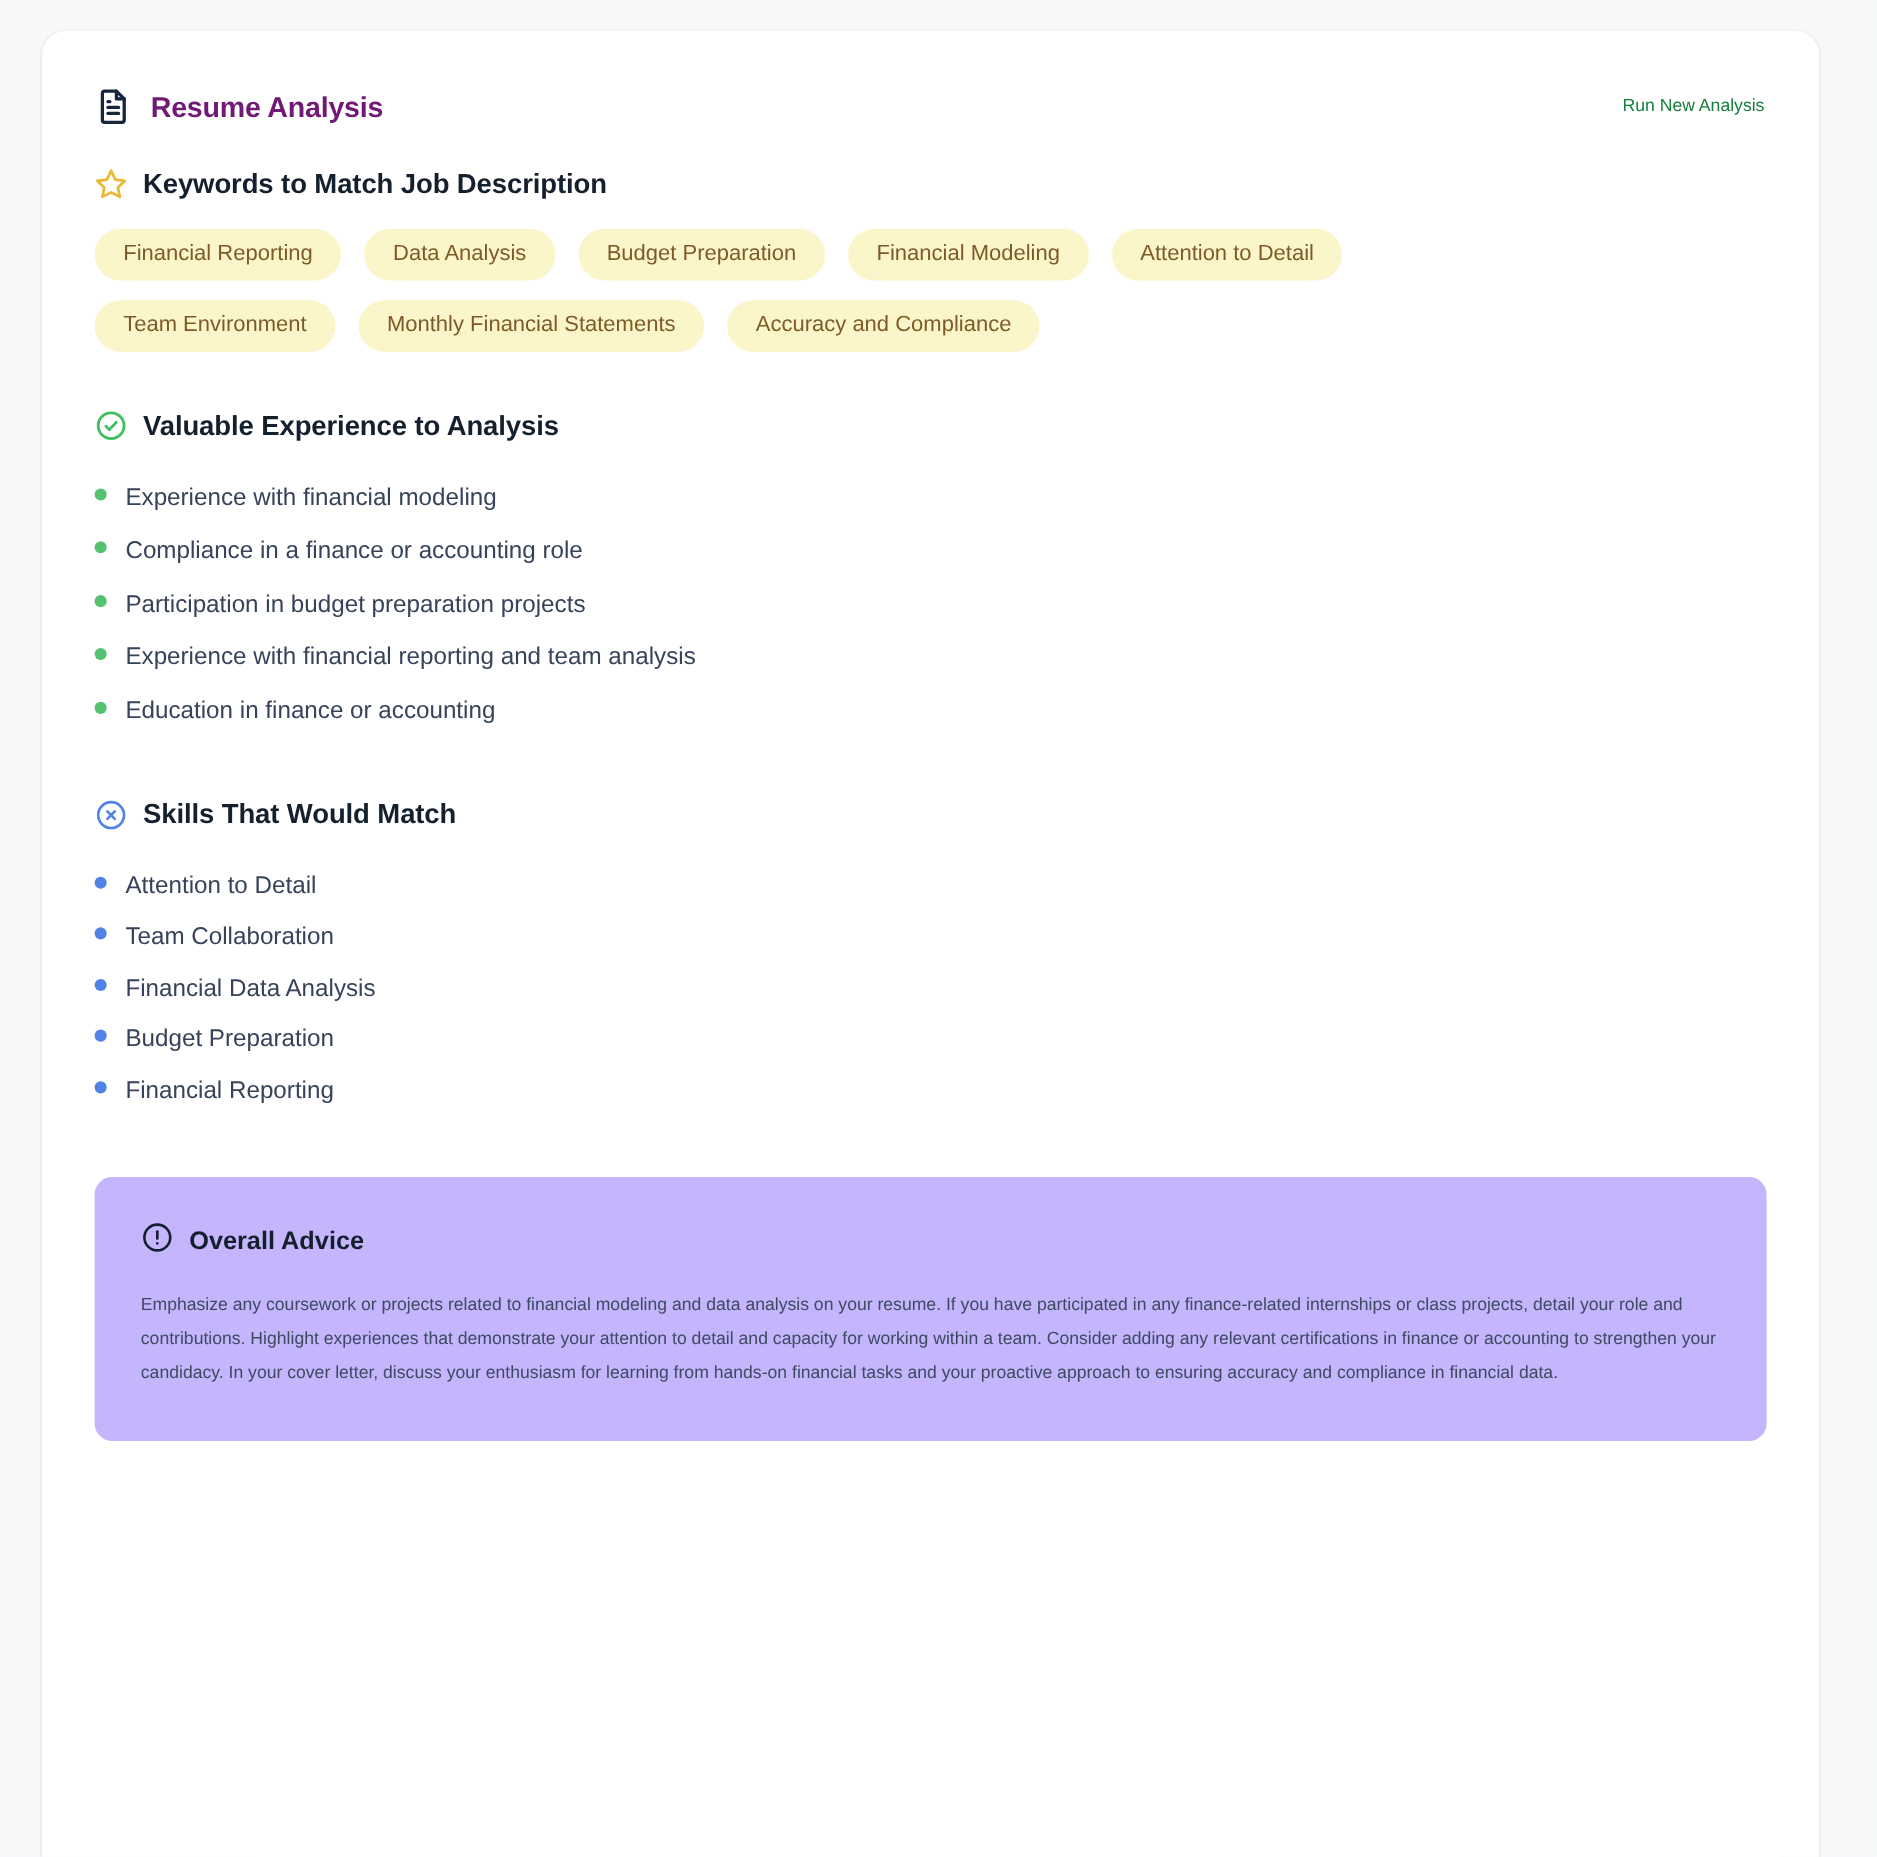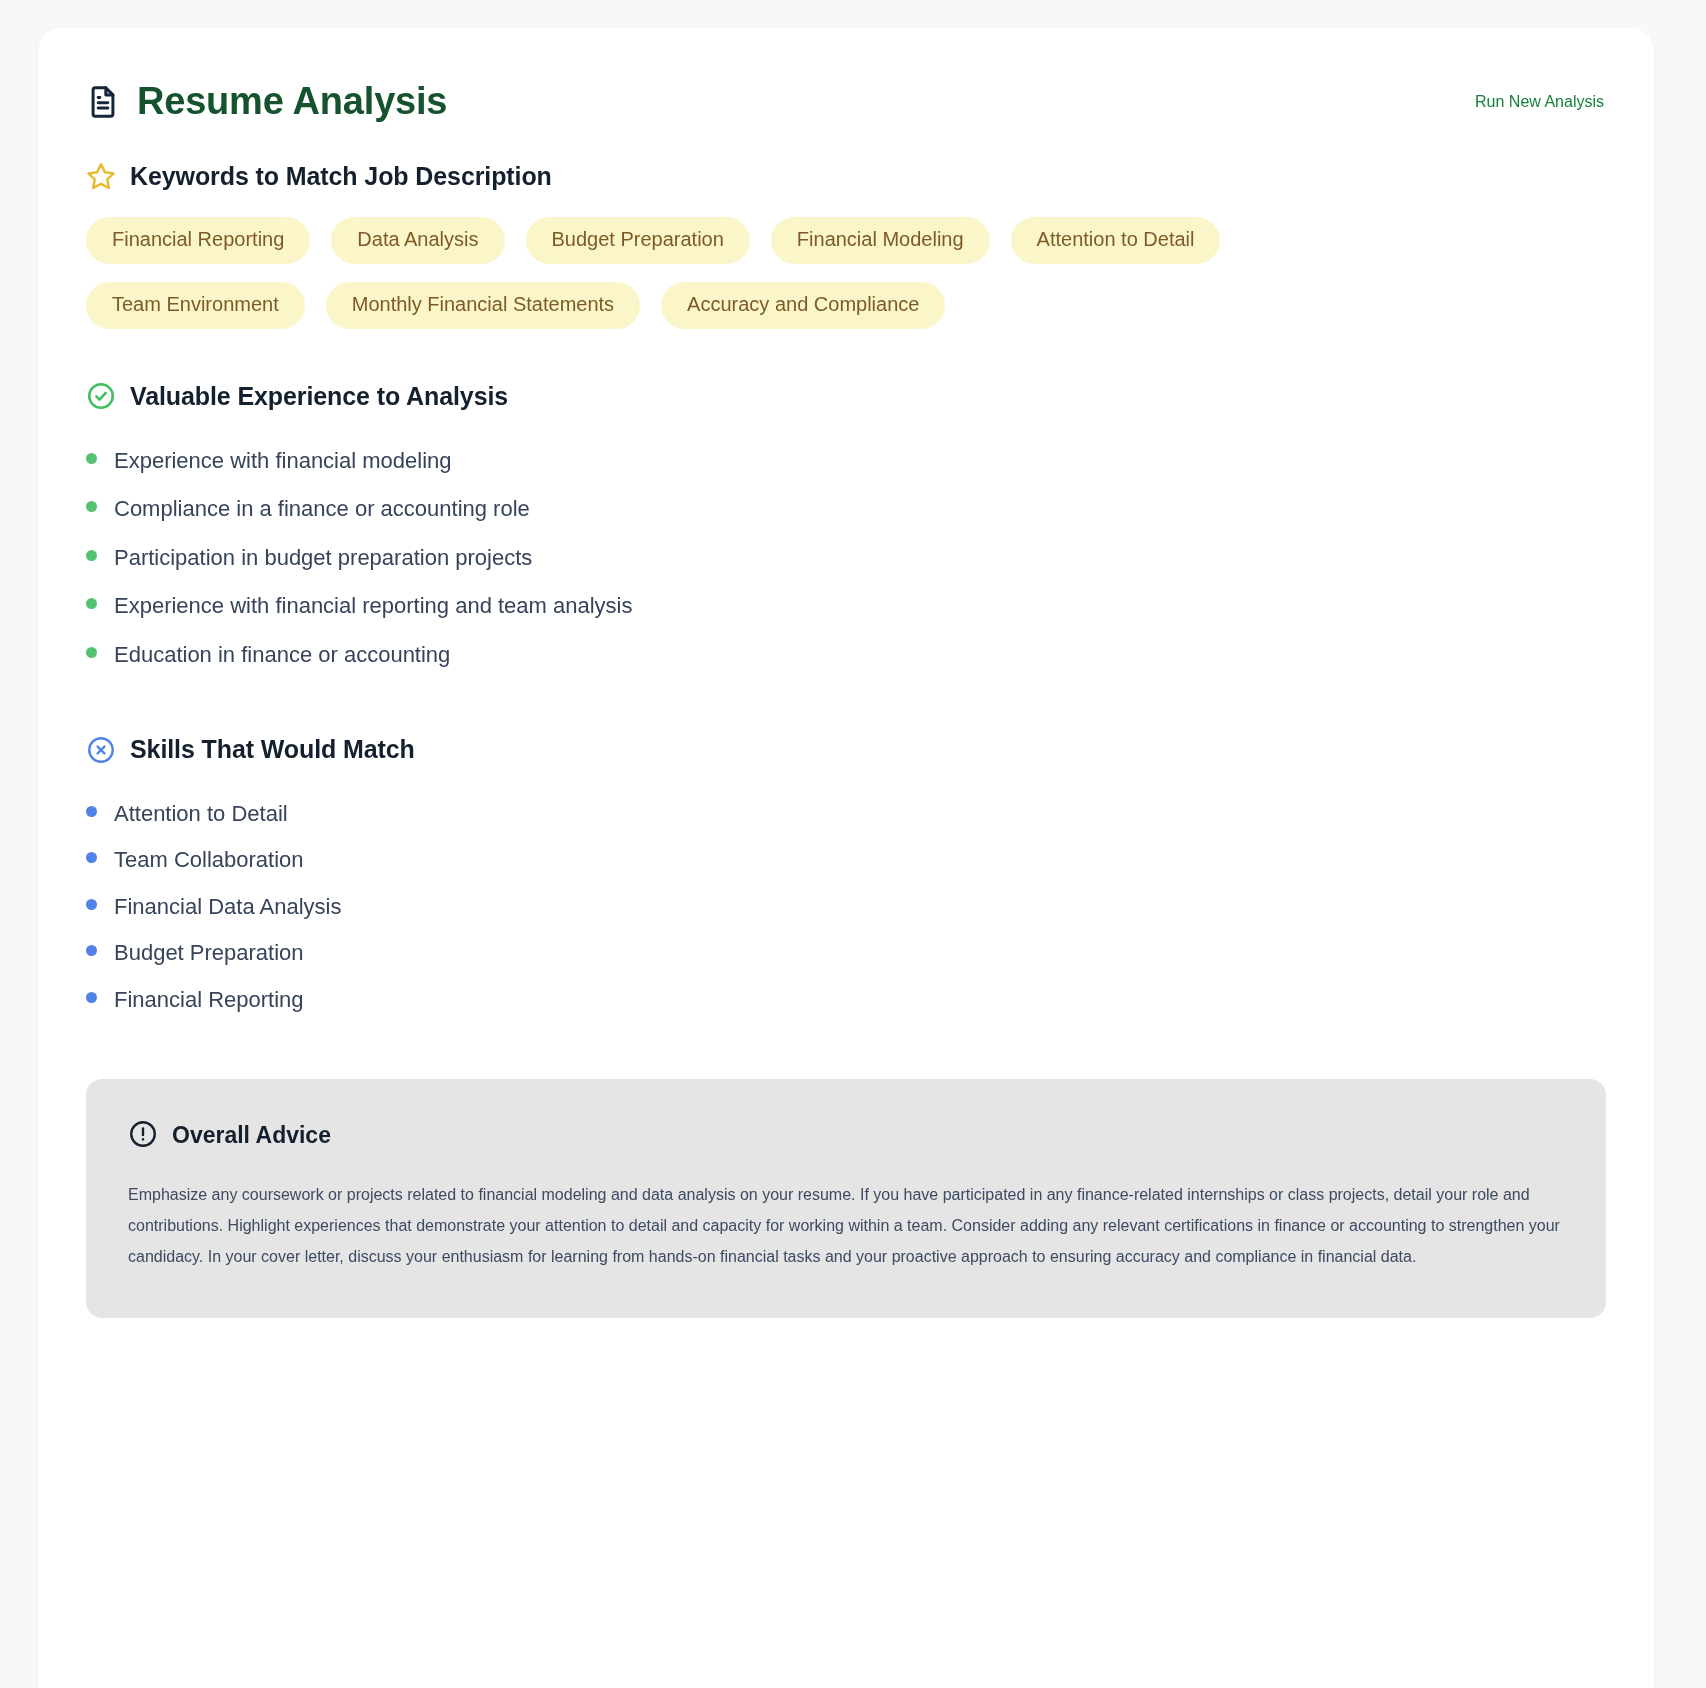--- a/index.html
+++ b/index.html
@@ -30,23 +30,23 @@
   
   .card-header {
     display: flex;
     align-items: center;
     justify-content: space-between;
     margin-bottom: 38px;
   }
   .title-wrap { display: flex; align-items: center; gap: 17px; }
   .doc-icon { width: 34px; height: 34px; flex: 0 0 34px; display:block; }
   .page-title {
-    font-size: 38px;
+    font-size: 26px;
     font-weight: bold;
-    color: #14532d;
+    color: #701a75;
     letter-spacing: -0.2px;
   }
   .run-new {
     font-size: 16px;
     color: #15803d;
     cursor: pointer;
     padding: 4px 2px;
   }
 
   
@@ -100,21 +100,21 @@
     flex: 0 0 11px;
     position: relative;
     top: -4px;
   }
   .dot.green { background: #56c271; }
   .dot.blue  { background: #5183e6; }
   .bullets.skills li { padding: 10px 0; }
 
   
   .advice {
-    background: #e5e5e5;
+    background: #c4b5fd;
     border-radius: 16px;
     padding: 40px 42px 46px 42px;
     margin-top: 22px;
     margin-bottom: 48px;
   }
   .advice-head {
     display: flex;
     align-items: center;
     gap: 14px;
     margin-bottom: 26px;

